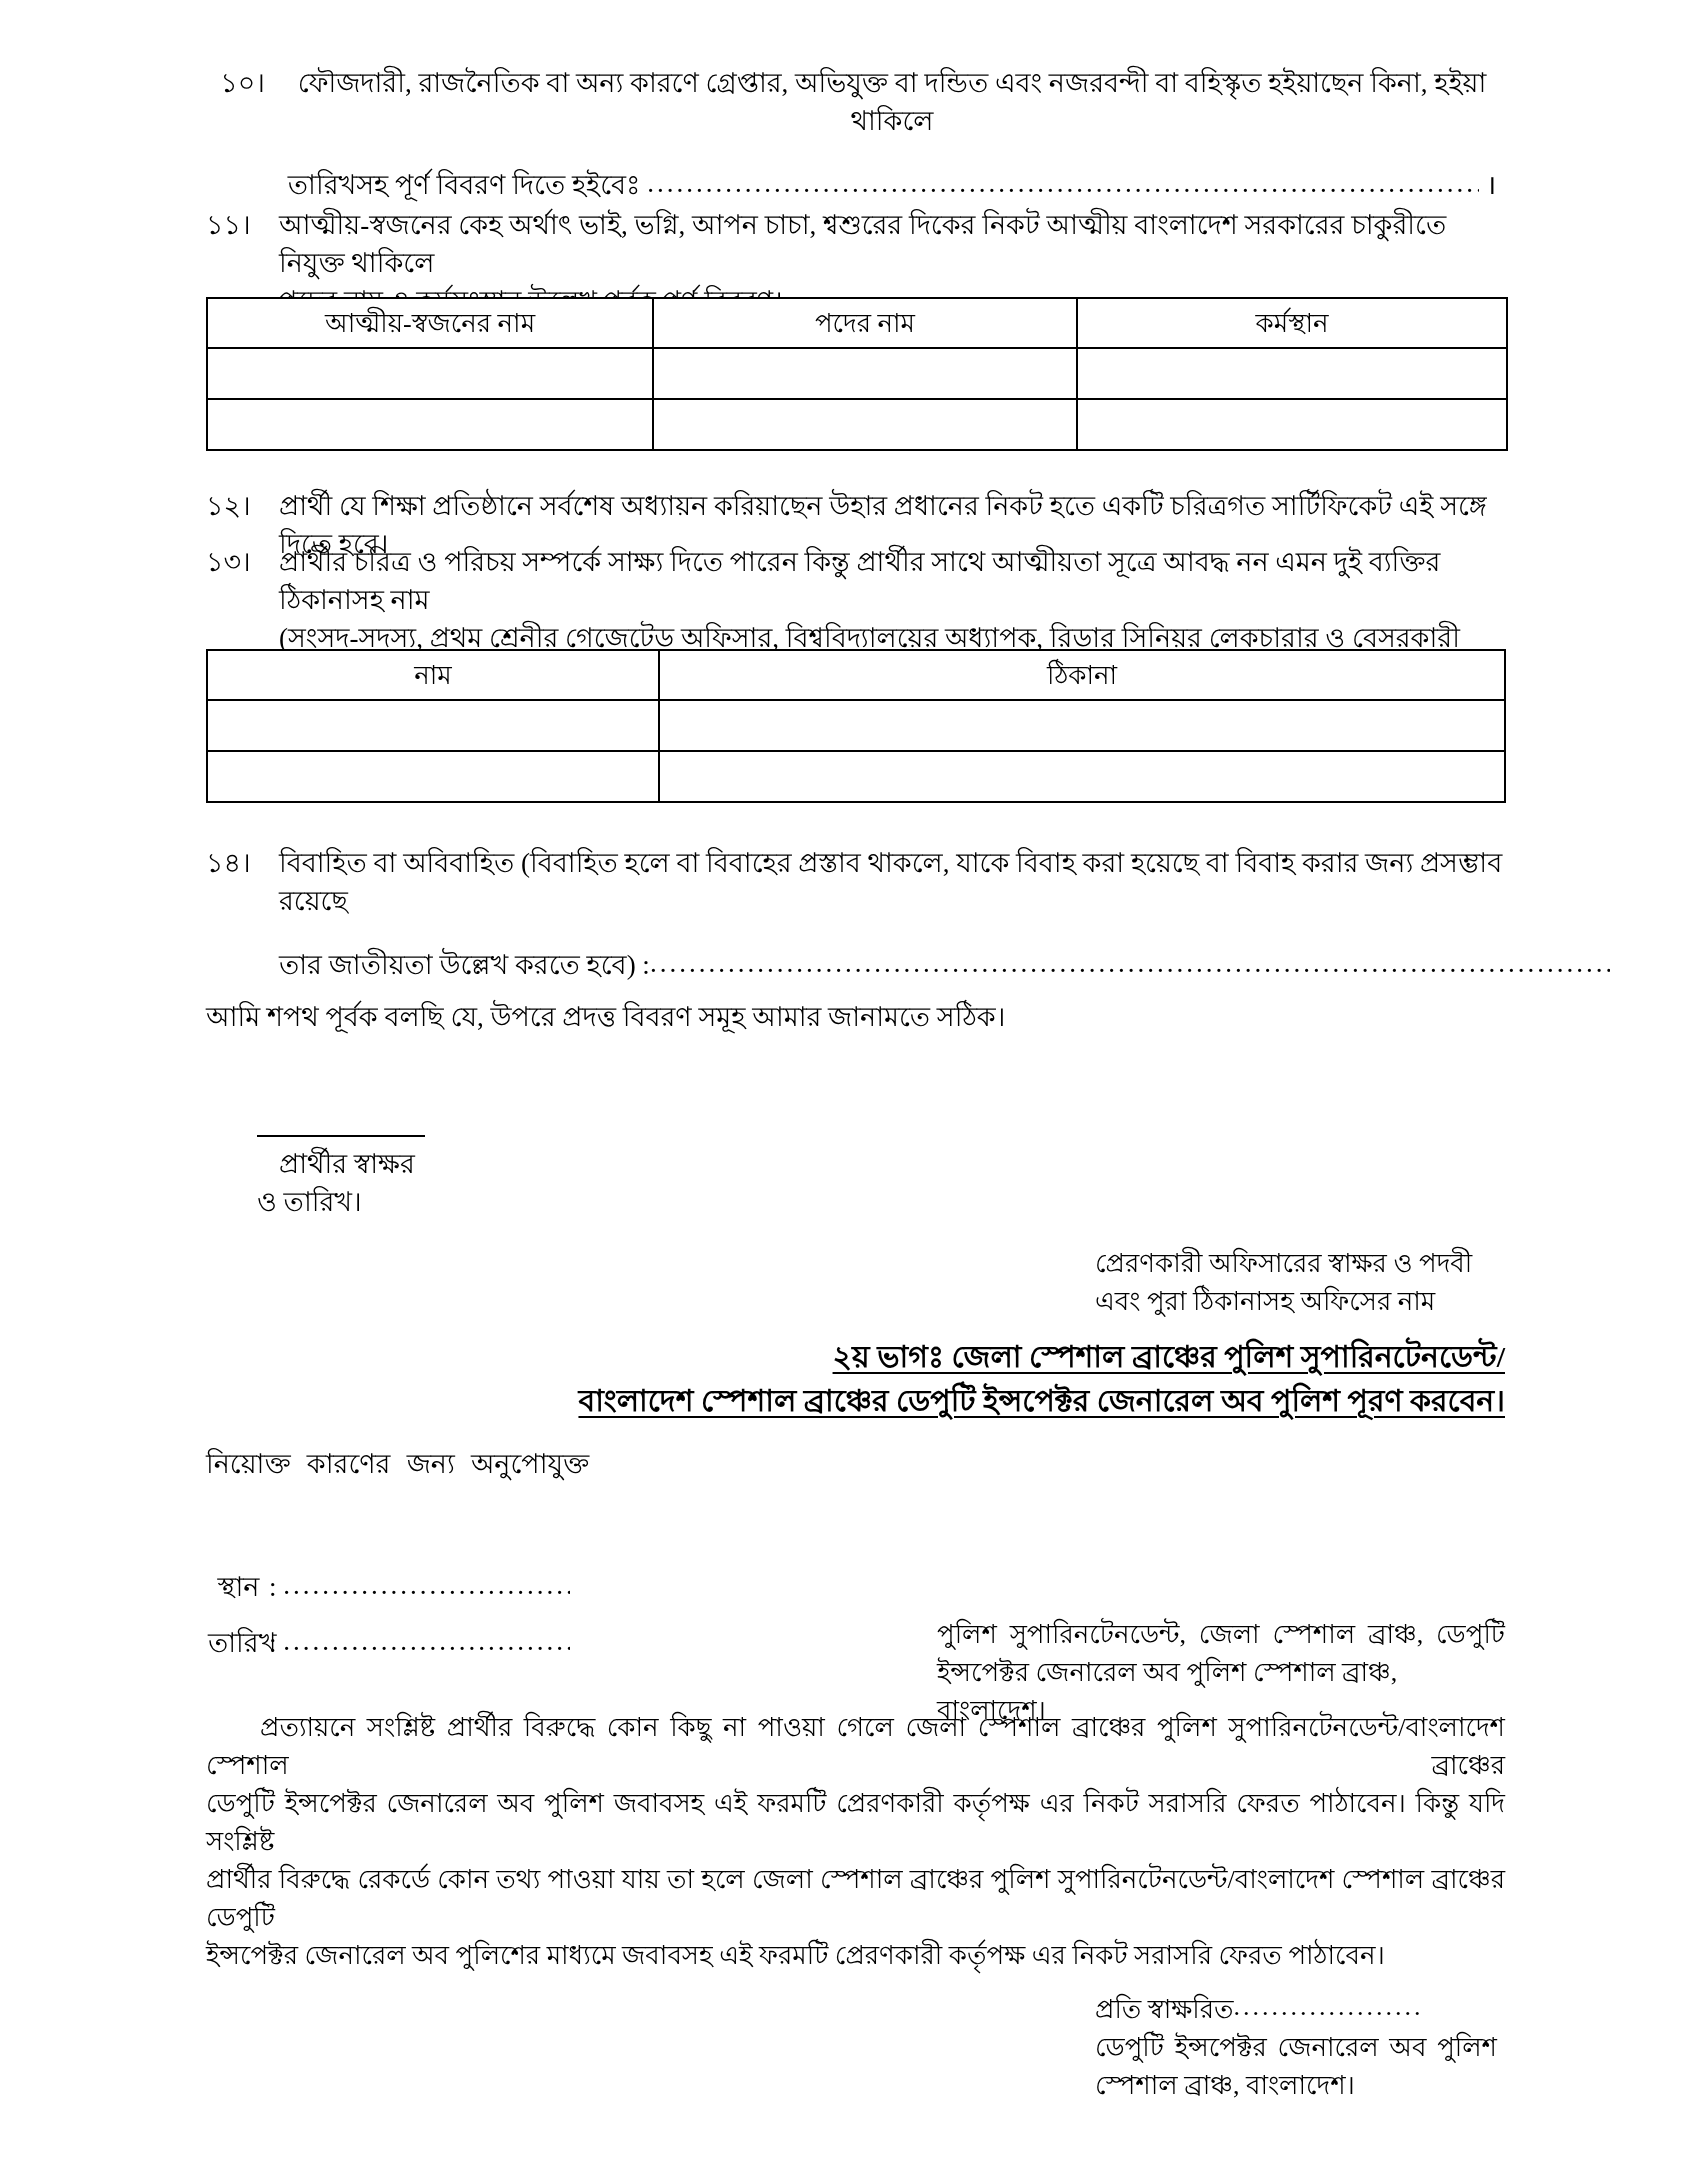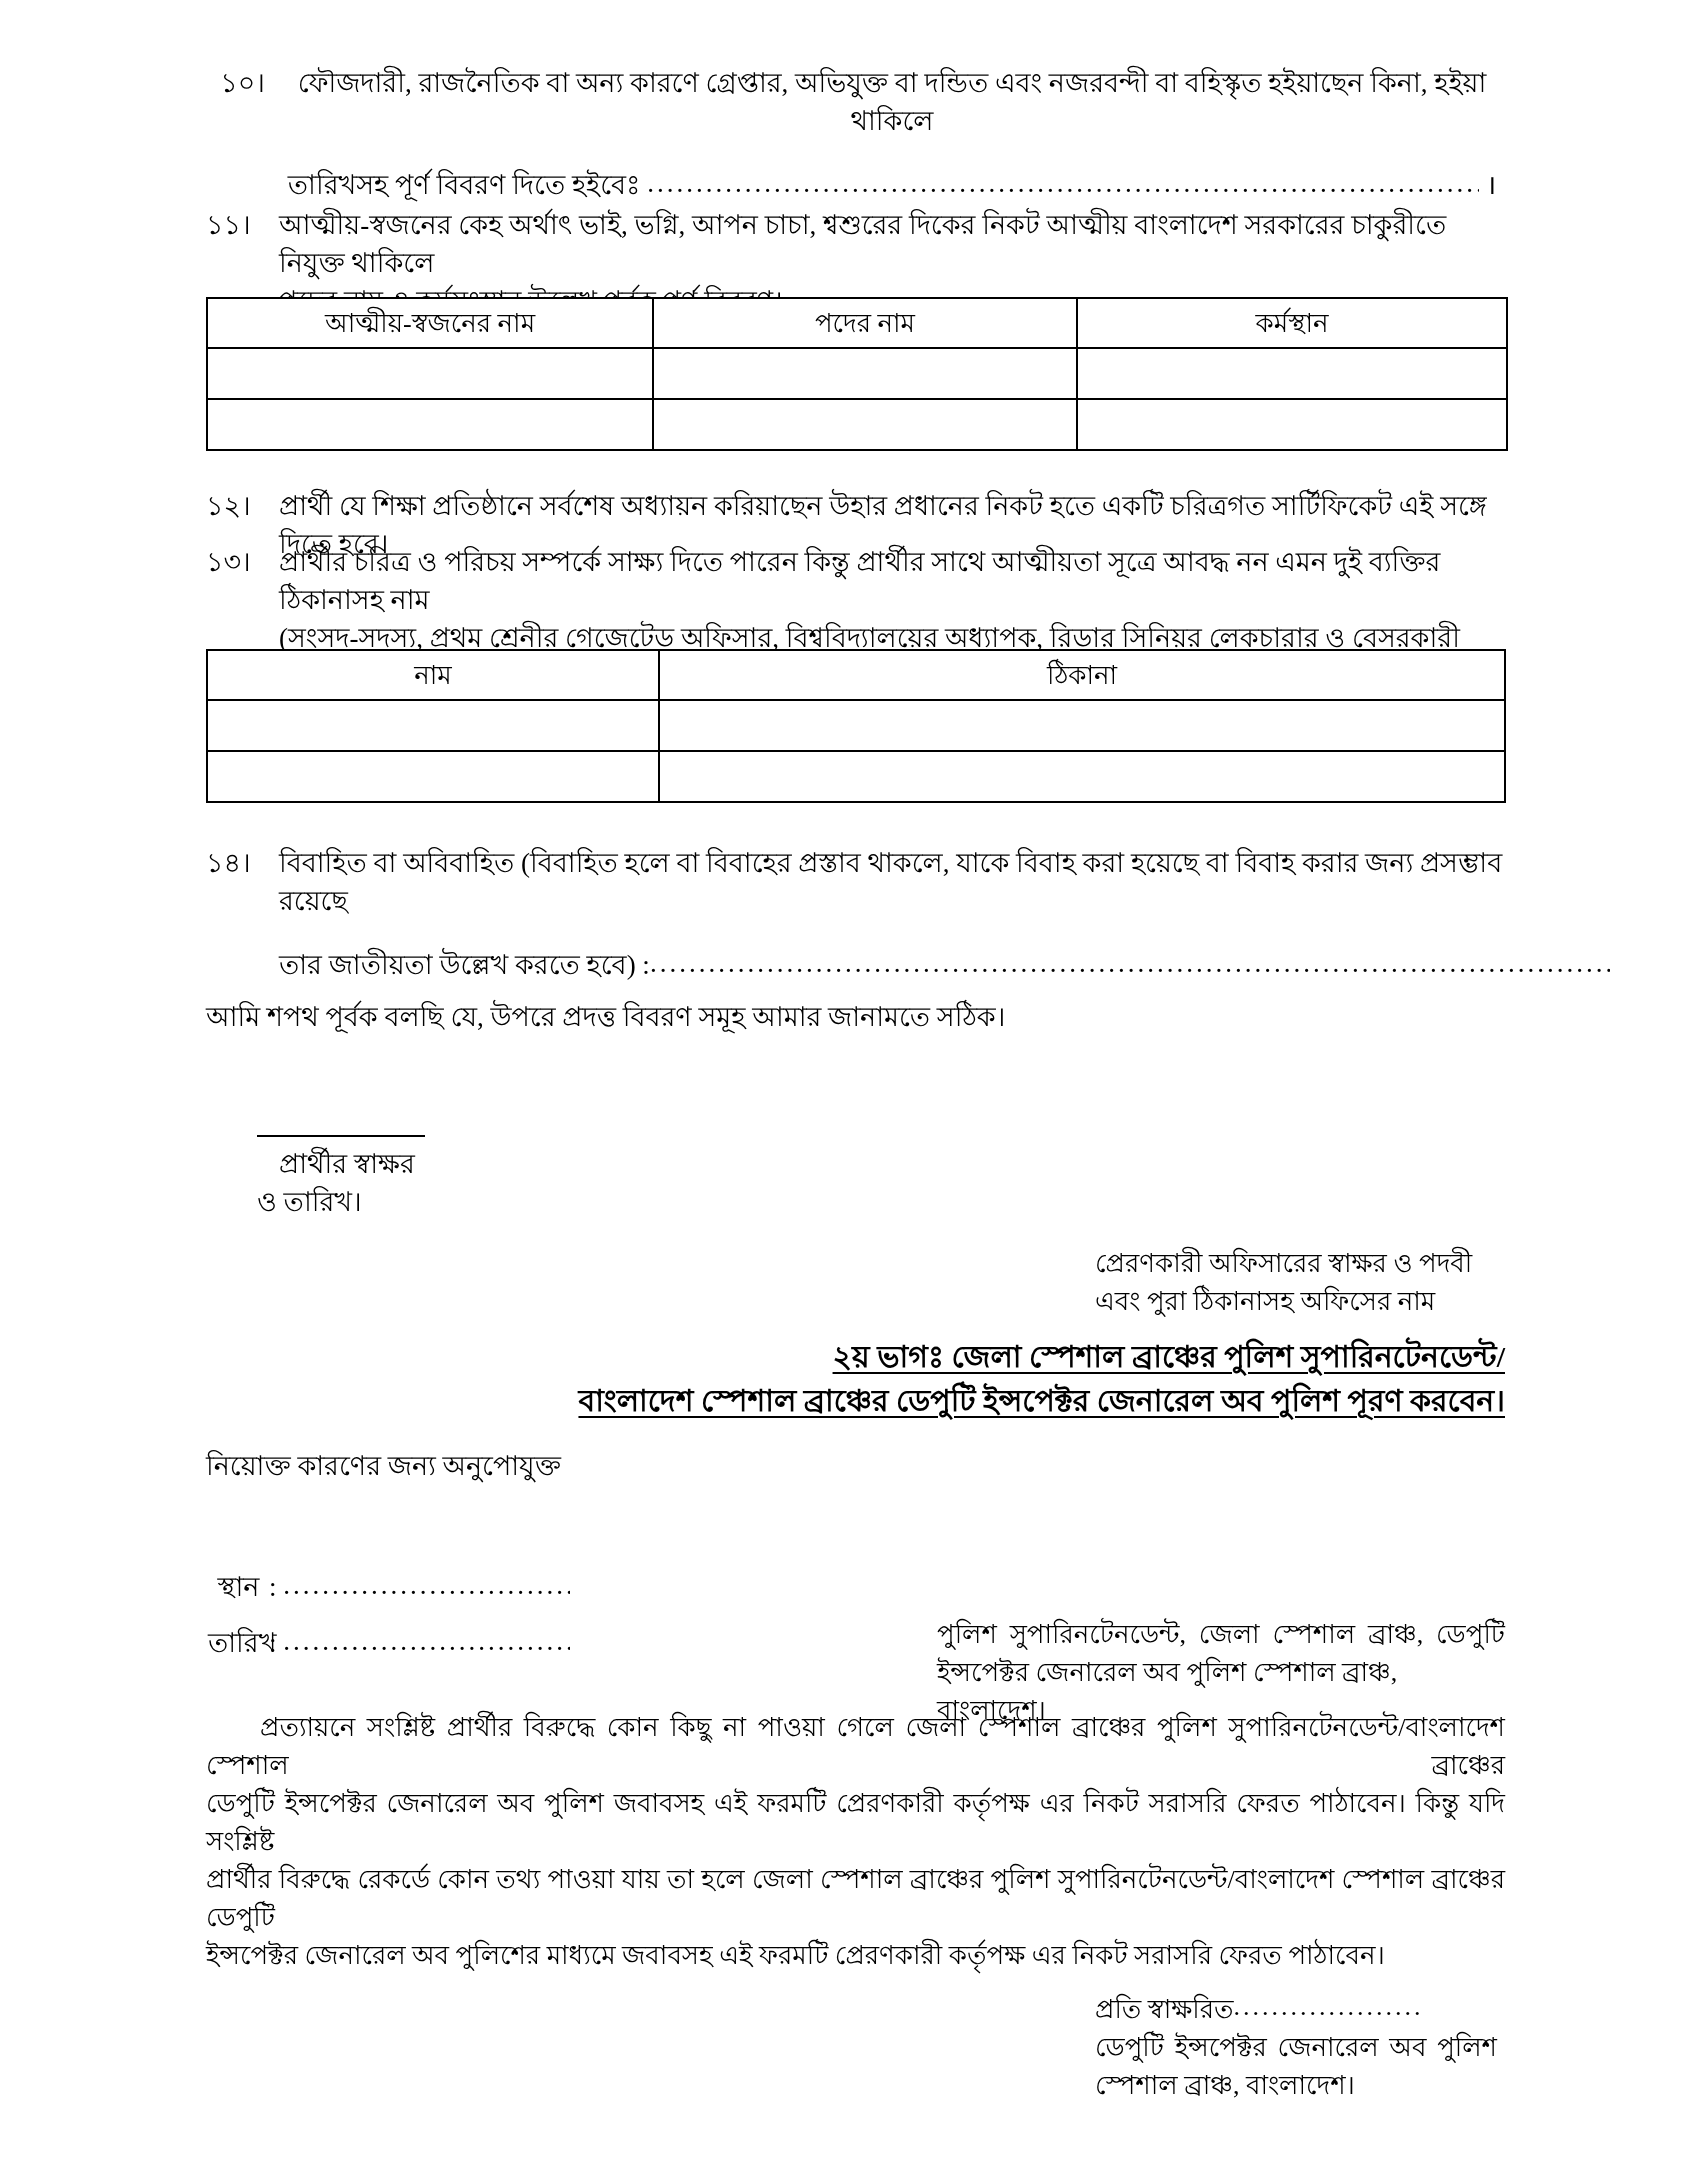--- a/index.html
+++ b/index.html
@@ -154,21 +154,21 @@
   <div class="abs" style="top:1245px; left:1095px; width:416px;">
     <div class="line small">প্রেরণকারী অফিসারের স্বাক্ষর ও পদবী</div>
     <div class="line small">এবং পুরা ঠিকানাসহ অফিসের নাম</div>
   </div>
 
   <div class="abs heading" style="top:1335px; left:206px; width:1299px;">
     <div><span class="u">২য় ভাগঃ জেলা স্পেশাল ব্রাঞ্চের পুলিশ সুপারিনটেনডেন্ট/</span></div>
     <div><span class="u">বাংলাদেশ স্পেশাল ব্রাঞ্চের ডেপুটি ইন্সপেক্টর জেনারেল অব পুলিশ পূরণ করবেন।</span></div>
   </div>
 
-  <div class="abs line" style="top:1447px; left:206px;">নিয়োক্ত কারণের জন্য অনুপোযুক্ত</div>
+  <div class="abs line" style="top:1447px; left:206px;font-family:Liberation Mono, monospace;">নিয়োক্ত কারণের জন্য অনুপোযুক্ত</div>
 
   <div class="abs line" style="top:1566px; left:208px; white-space:nowrap;">
     <span style="display:inline-block; width:61px;text-align:center;">স্থান</span><span>:</span> <span class="dots dots-w290">........................................................................</span>
   </div>
 
   <div class="abs line" style="top:1622px; left:208px; white-space:nowrap;">
     <span style="display:inline-block; width:61px;">তারিখ</span><span>:</span> <span class="dots dots-w290">........................................................................</span>
   </div>
 
   <div class="abs" style="top:1616px; left:937px; width:568px;">

